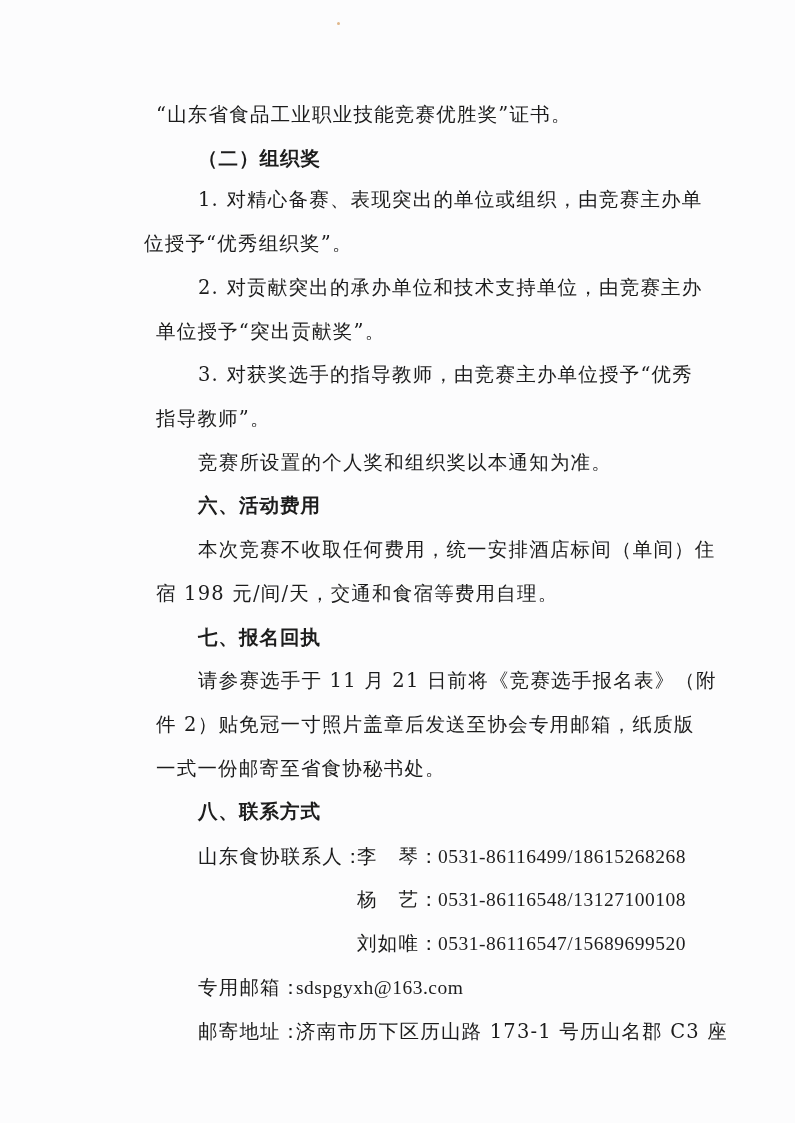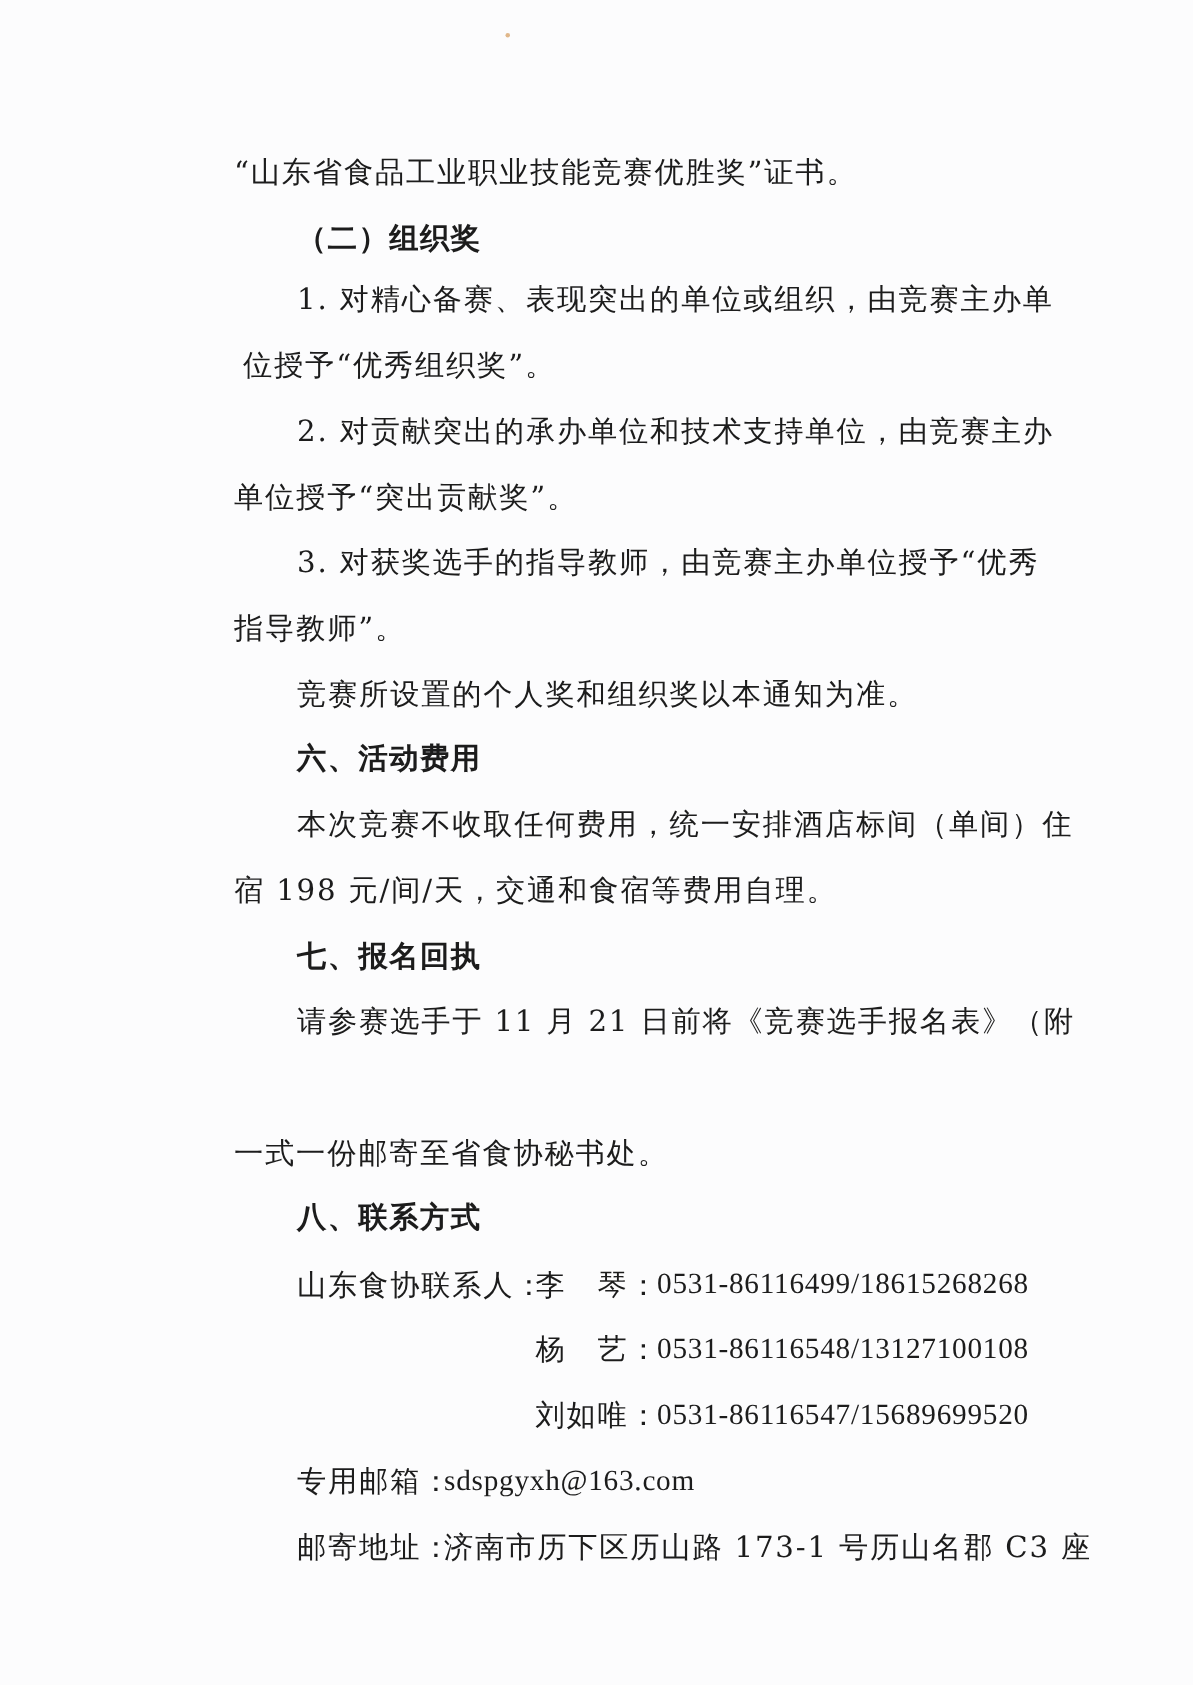--- a/index.html
+++ b/index.html
@@ -18,31 +18,32 @@
 </style>
 </head>
 <body>
 
 <div class="page">
   <div class="dot"></div>
 
   <div class="line" style="left:128px; top:103px;">“山东省食品工业职业技能竞赛优胜奖”证书。</div>
   <div class="line head" style="left:170px; top:147px;">（二）组织奖</div>
   <div class="line" style="left:170px; top:188px;">1. 对精心备赛、表现突出的单位或组织，由竞赛主办单</div>
-  <div class="line" style="left:134px; top:232px;">位授予“优秀组织奖”。</div>
+  <div class="line" style="left:116px; top:232px;">位授予“优秀组织奖”。</div>
   <div class="line" style="left:170px; top:276px;">2. 对贡献突出的承办单位和技术支持单位，由竞赛主办</div>
   <div class="line" style="left:128px; top:320px;">单位授予“突出贡献奖”。</div>
   <div class="line" style="left:170px; top:363px;">3. 对获奖选手的指导教师，由竞赛主办单位授予“优秀</div>
   <div class="line" style="left:128px; top:407px;">指导教师”。</div>
   <div class="line" style="left:170px; top:451px;">竞赛所设置的个人奖和组织奖以本通知为准。</div>
   <div class="line head" style="left:170px; top:494px;">六、活动费用</div>
   <div class="line" style="left:170px; top:538px;">本次竞赛不收取任何费用，统一安排酒店标间（单间）住</div>
   <div class="line" style="left:128px; top:582px;">宿 198 元/间/天，交通和食宿等费用自理。</div>
   <div class="line head" style="left:170px; top:626px;">七、报名回执</div>
   <div class="line" style="left:170px; top:669px;">请参赛选手于 11 月 21 日前将《竞赛选手报名表》（附</div>
+  <div class="line" style="left:128px; top:713px;">件 2）贴免冠一寸照片盖章后发送至协会专用邮箱，纸质版</div>
   <div class="line" style="left:128px; top:757px;">一式一份邮寄至省食协秘书处。</div>
   <div class="line head" style="left:170px; top:800px;text-align:right;">八、联系方式</div>
 
   <div class="line" style="left:170px; top:845px;">山东食协联系人：</div>
   <div class="line" style="left:329px; top:845px;text-align:right;">李　琴：</div>
   <div class="line num" style="left:410px; top:845px;">0531-86116499/18615268268</div>
   <div class="line" style="left:329px; top:888px;">杨　艺：</div>
   <div class="line num" style="left:410px; top:888px;">0531-86116548/13127100108</div>
   <div class="line" style="left:329px; top:932px;">刘如唯：</div>
   <div class="line num" style="left:410px; top:932px;">0531-86116547/15689699520</div>

